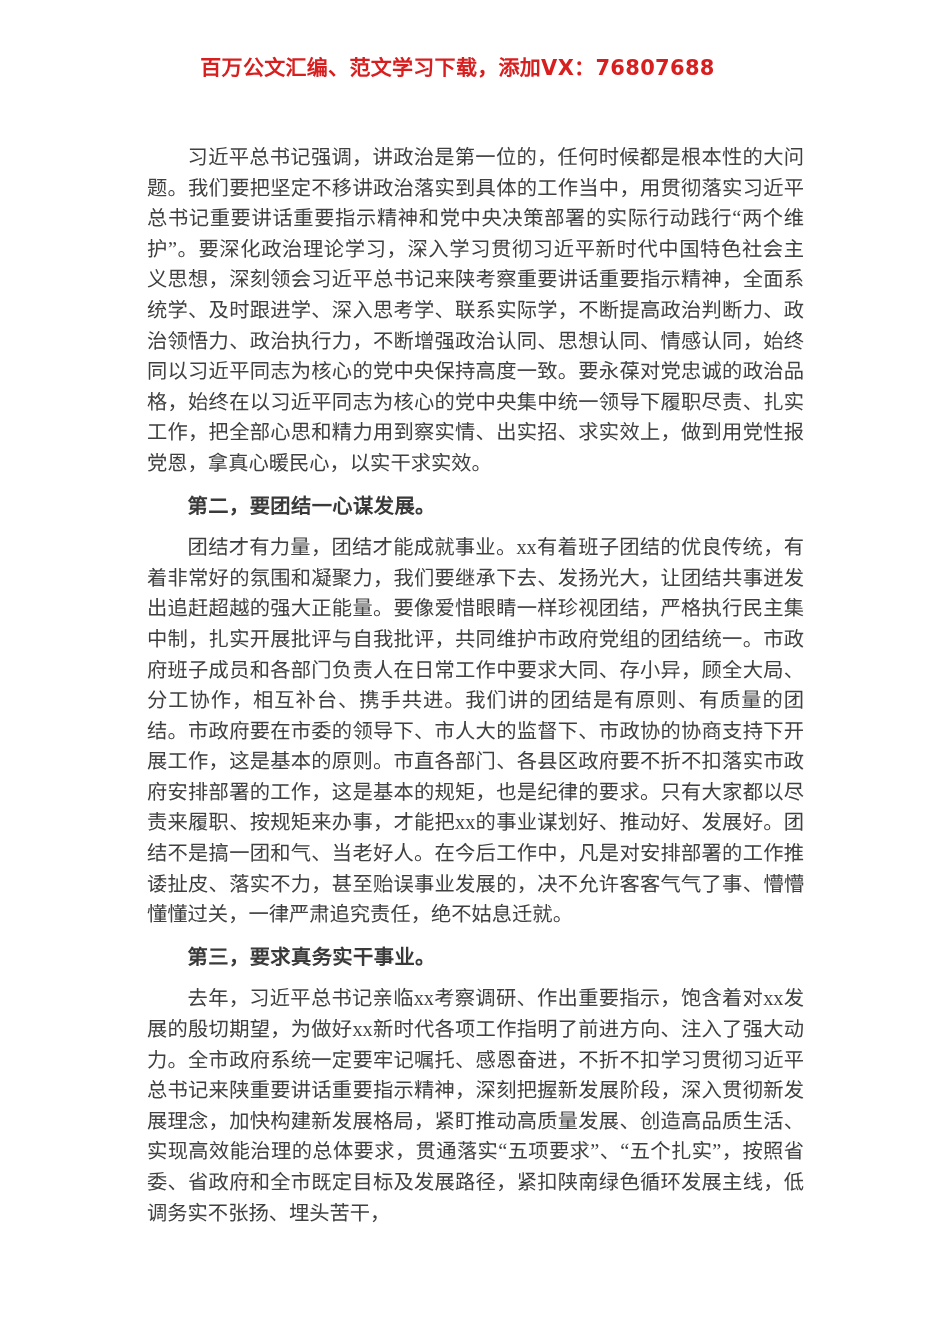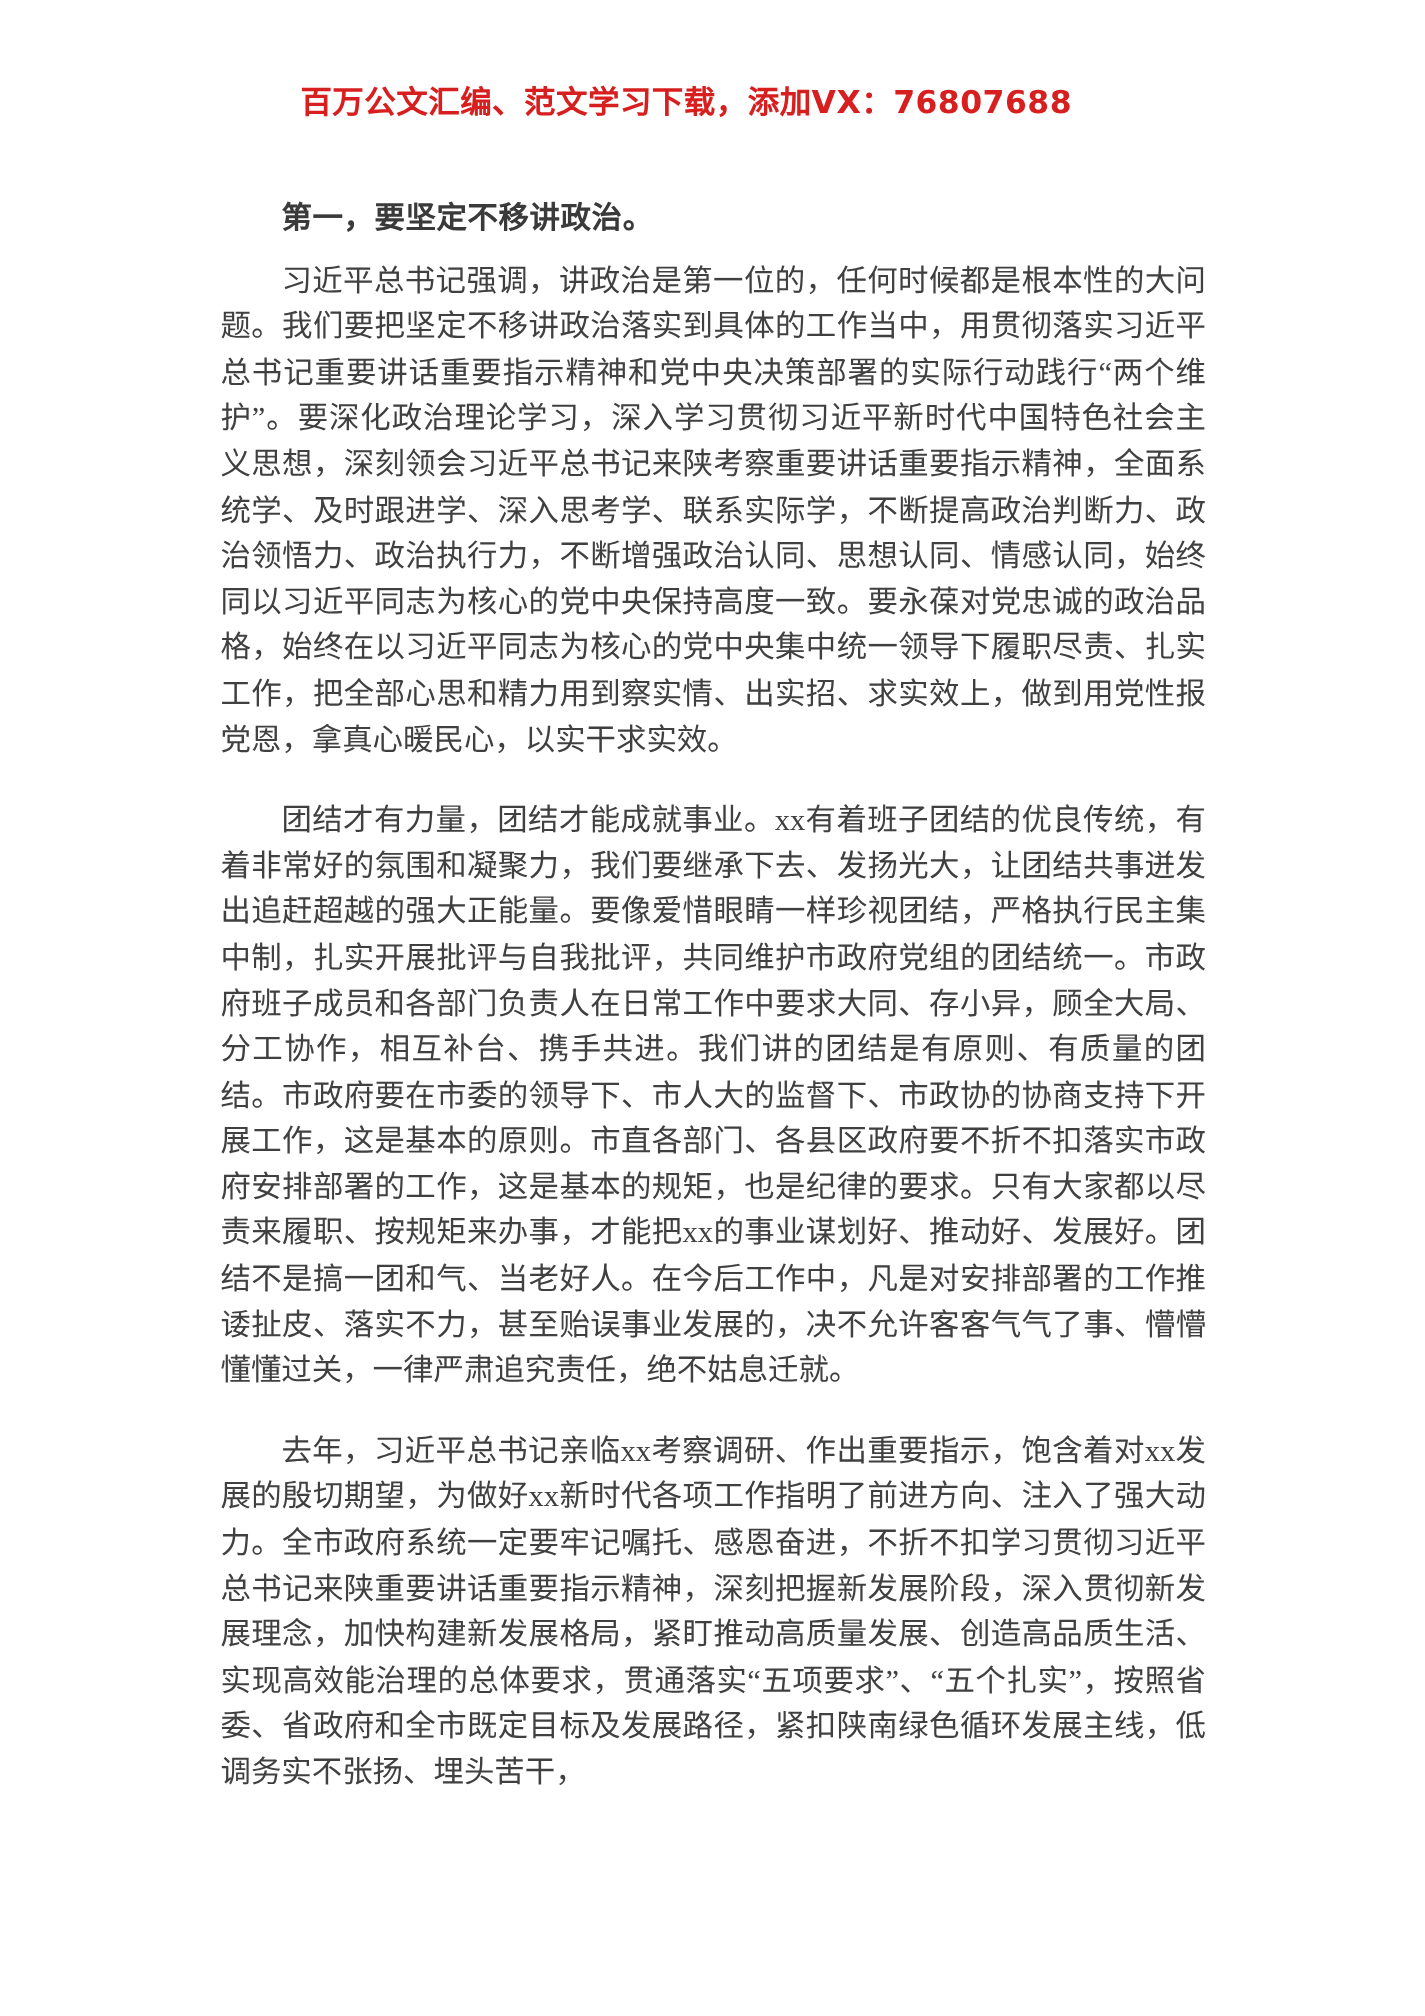--- a/index.html
+++ b/index.html
@@ -81,35 +81,36 @@
 
   <div class="promo-banner">
     <span class="promo-text">百万公文汇编、范文学习下载，添加VX：76807688</span>
   </div>
 
   <div class="doc-body">
 
 
     <div class="spacer-sm"></div>
 
-    <p class="para heading">第一，要坚定不移讲政治。</p>
 
     <div class="spacer-sm"></div>
 
     <p class="para">习近平总书记强调，讲政治是第一位的，任何时候都是根本性的大问题。我们要把坚定不移讲政治落实到具体的工作当中，用贯彻落实习近平总书记重要讲话重要指示精神和党中央决策部署的实际行动践行“两个维护”。要深化政治理论学习，深入学习贯彻习近平新时代中国特色社会主义思想，深刻领会习近平总书记来陕考察重要讲话重要指示精神，全面系统学、及时跟进学、深入思考学、联系实际学，不断提高政治判断力、政治领悟力、政治执行力，不断增强政治认同、思想认同、情感认同，始终同以习近平同志为核心的党中央保持高度一致。要永葆对党忠诚的政治品格，始终在以习近平同志为核心的党中央集中统一领导下履职尽责、扎实工作，把全部心思和精力用到察实情、出实招、求实效上，做到用党性报党恩，拿真心暖民心，以实干求实效。</p>
 
     <div class="spacer-md"></div>
 
+    <p class="para heading">第二，要团结一心谋发展。</p>
 
     <div class="spacer-sm"></div>
 
     <p class="para">团结才有力量，团结才能成就事业。xx有着班子团结的优良传统，有着非常好的氛围和凝聚力，我们要继承下去、发扬光大，让团结共事迸发出追赶超越的强大正能量。要像爱惜眼睛一样珍视团结，严格执行民主集中制，扎实开展批评与自我批评，共同维护市政府党组的团结统一。市政府班子成员和各部门负责人在日常工作中要求大同、存小异，顾全大局、分工协作，相互补台、携手共进。我们讲的团结是有原则、有质量的团结。市政府要在市委的领导下、市人大的监督下、市政协的协商支持下开展工作，这是基本的原则。市直各部门、各县区政府要不折不扣落实市政府安排部署的工作，这是基本的规矩，也是纪律的要求。只有大家都以尽责来履职、按规矩来办事，才能把xx的事业谋划好、推动好、发展好。团结不是搞一团和气、当老好人。在今后工作中，凡是对安排部署的工作推诿扯皮、落实不力，甚至贻误事业发展的，决不允许客客气气了事、懵懵懂懂过关，一律严肃追究责任，绝不姑息迁就。</p>
 
     <div class="spacer-md"></div>
 
+    <p class="para heading">第三，要求真务实干事业。</p>
 
     <div class="spacer-sm"></div>
 
     <p class="para">去年，习近平总书记亲临xx考察调研、作出重要指示，饱含着对xx发展的殷切期望，为做好xx新时代各项工作指明了前进方向、注入了强大动力。全市政府系统一定要牢记嘱托、感恩奋进，不折不扣学习贯彻习近平总书记来陕重要讲话重要指示精神，深刻把握新发展阶段，深入贯彻新发展理念，加快构建新发展格局，紧盯推动高质量发展、创造高品质生活、实现高效能治理的总体要求，贯通落实“五项要求”、“五个扎实”，按照省委、省政府和全市既定目标及发展路径，紧扣陕南绿色循环发展主线，低调务实不张扬、埋头苦干，</p>
 
   </div>
 
 </div>
 
 </body></html>

